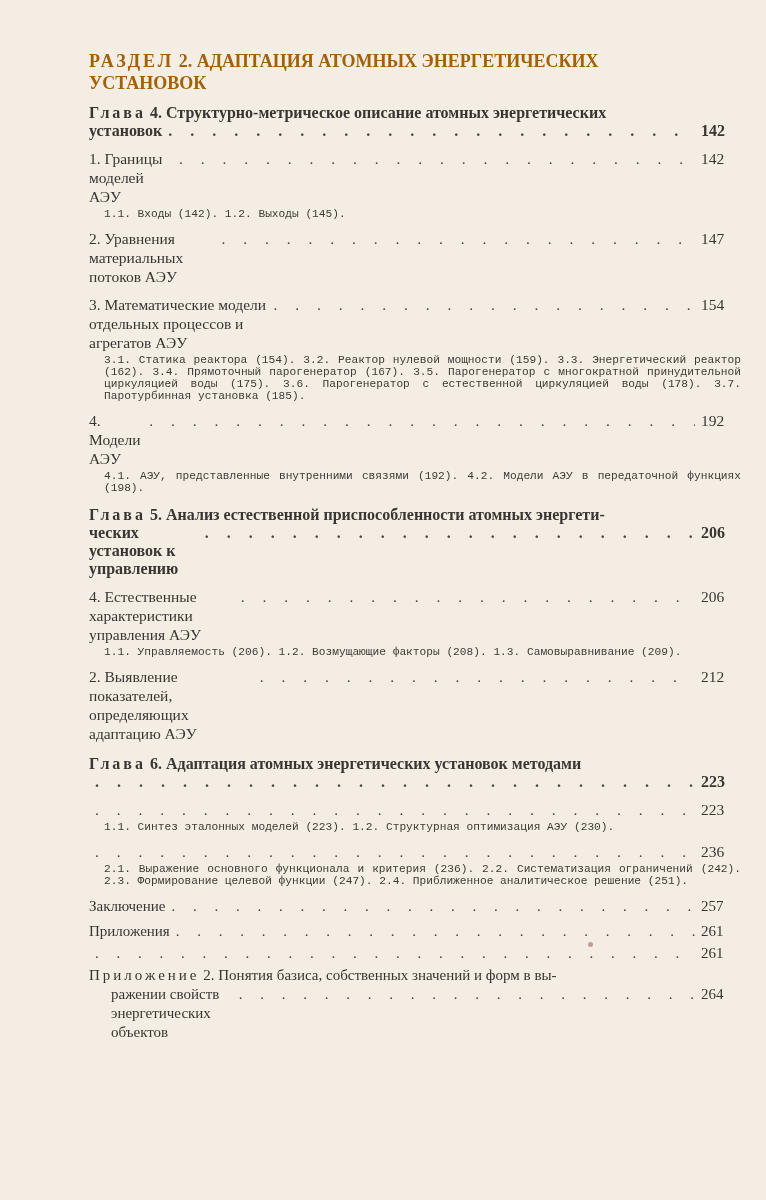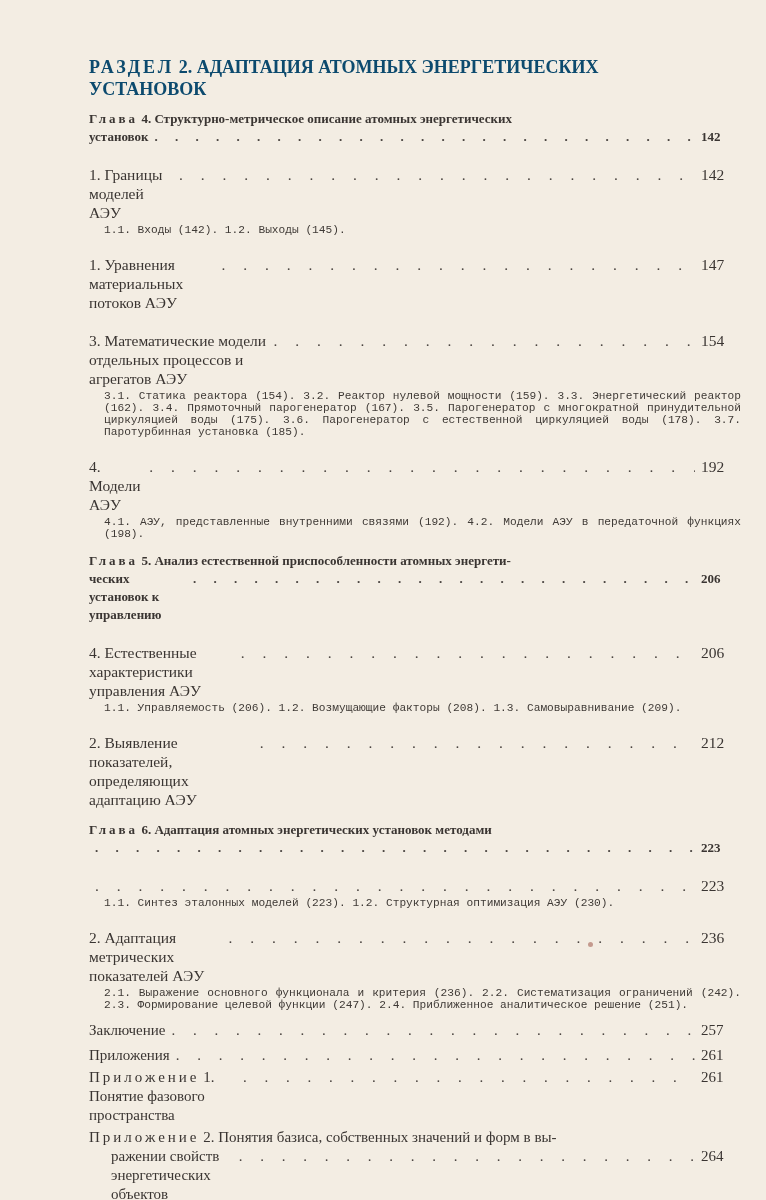--- a/index.html
+++ b/index.html
@@ -7,34 +7,34 @@
     width: 766px; height: 1200px; overflow: hidden;
     background: #f3ede3;
     color: #3a3532;
     font-family: "Liberation Serif", "DejaVu Serif", serif;
     position: relative;
   }
   .page { position: absolute; left: 89px; top: 50px; width: 652px; }
   .section-title {
     font-family: "Liberation Serif", serif;
     font-weight: bold; font-size: 18px; line-height: 22px;
-    margin: 6px 0 10px 0; color: #0c4a6e;
+    margin: 0 0 10px 0; color: #a16207;
   }
   .section-title .spaced { letter-spacing: 3px; }
   .entry { position: relative; }
   .row { display: flex; align-items: baseline; }
   .row .txt { flex: 0 1 auto; }
   .row .dots {
     flex: 1 1 auto; overflow: hidden; white-space: nowrap;
     letter-spacing: 7px; margin: 0 6px; color: #4a4440;
   }
   .row .pg { flex: 0 0 auto; width: 40px; text-align: left; }
-  .chapter { font-size: 13px; line-height: 18px; font-weight: bold; margin-top: 6px; }
+  .chapter { font-size: 16px; line-height: 18px; font-weight: bold; margin-top: 6px; }
   .chapter .lead { letter-spacing: 3px; }
-  .sec { font-size: 15.5px; line-height: 19px; margin-top: 19px; }
+  .sec { font-size: 15.5px; line-height: 19px; margin-top: 9px; }
   .sub {
     font-family: "Liberation Mono", "DejaVu Sans Mono", monospace;
     font-size: 11.2px; line-height: 12px; margin: 2px 0 0 15px; color: #3f3a36;
     text-align: justify;
   }
   .misc { font-size: 15px; line-height: 19px; margin-top: 6px; }
   .app { font-size: 15px; line-height: 19px; margin-top: 3px; }
   .app .lead { letter-spacing: 3px; }
   .app .cont { padding-left: 22px; }
   .speck { position: absolute; width: 5px; height: 5px; border-radius: 50%; background: #c49a8e; }
@@ -64,21 +64,21 @@
     <div class="row">
       <span class="txt">1. Границы моделей АЭУ</span>
       <span class="dots">. . . . . . . . . . . . . . . . . . . . . . . . . . . . . . . . . . . . . . . . . . . . . . . .</span>
       <span class="pg">142</span>
     </div>
     <div class="sub">1.1. Входы (142). 1.2. Выходы (145).</div>
   </div>
 
   <div class="entry sec">
     <div class="row">
-      <span class="txt">1. Уравнения материальных потоков АЭУ</span>
+      <span class="txt">2. Уравнения материальных потоков АЭУ</span>
       <span class="dots">. . . . . . . . . . . . . . . . . . . . . . . . . . . . . . . . . . . . . . . . . . . . . . . .</span>
       <span class="pg">147</span>
     </div>
   </div>
 
   <div class="entry sec">
     <div class="row">
       <span class="txt">3. Математические модели отдельных процессов и агрегатов АЭУ</span>
       <span class="dots">. . . . . . . . . . . . . . . . . . . . . . . . . . . . . . . . . . . . . . . . . . . . . . . .</span>
       <span class="pg">154</span>
@@ -134,21 +134,20 @@
   <div class="entry sec">
     <div class="row">
       <span class="dots">. . . . . . . . . . . . . . . . . . . . . . . . . . . . . . . . . . . . . . . . . . . . . . . .</span>
       <span class="pg">223</span>
     </div>
     <div class="sub">1.1. Синтез эталонных моделей (223). 1.2. Структурная оптимизация АЭУ (230).</div>
   </div>
 
   <div class="entry sec">
     <div class="row">
-      <span class="txt">2. Адаптация метрических показателей АЭУ</span>
       <span class="dots">. . . . . . . . . . . . . . . . . . . . . . . . . . . . . . . . . . . . . . . . . . . . . . . .</span>
       <span class="pg">236</span>
     </div>
     <div class="sub">2.1. Выражение основного функционала и критерия (236). 2.2. Систематизация ограничений (242). 2.3. Формирование целевой функции (247). 2.4. Приближенное аналитическое решение (251).</div>
   </div>
 
   <div class="entry misc" style="margin-top:10px">
     <div class="row">
       <span class="txt">Заключение</span>
       <span class="dots">. . . . . . . . . . . . . . . . . . . . . . . . . . . . . . . . . . . . . . . . . . . . . . . .</span>
@@ -159,21 +158,20 @@
   <div class="entry misc" style="margin-top:6px">
     <div class="row">
       <span class="txt">Приложения</span>
       <span class="dots">. . . . . . . . . . . . . . . . . . . . . . . . . . . . . . . . . . . . . . . . . . . . . . . .</span>
       <span class="pg">261</span>
     </div>
   </div>
 
   <div class="entry app">
     <div class="row">
-      <span class="txt"><span class="lead">Приложение</span> <span>1. Понятие фазового пространства</span></span>
       <span class="dots">. . . . . . . . . . . . . . . . . . . . . . . . . . . . . . . . . . . . . . . . . . . . . . . .</span>
       <span class="pg">261</span>
     </div>
   </div>
 
   <div class="entry app">
     <span class="lead">Приложение</span>
     <span>2. Понятия базиса, собственных значений и форм в вы-</span>
     <div class="row cont">
       <span class="txt">ражении свойств энергетических объектов</span>

